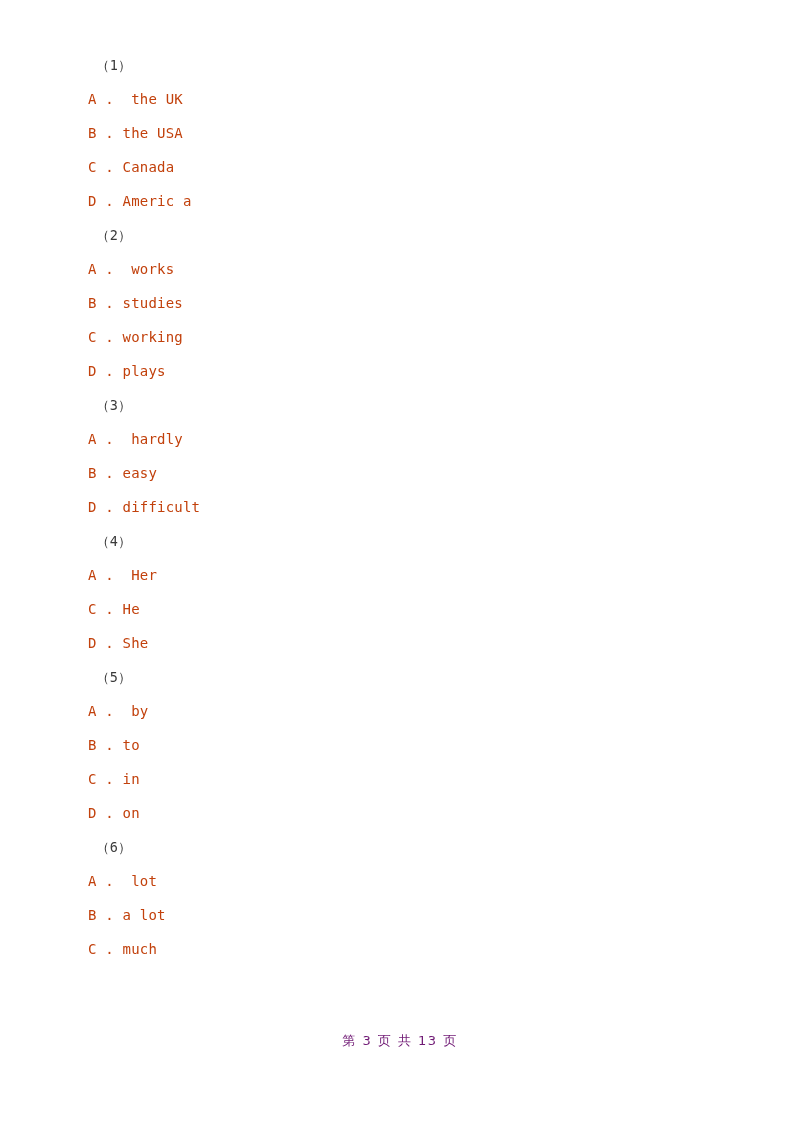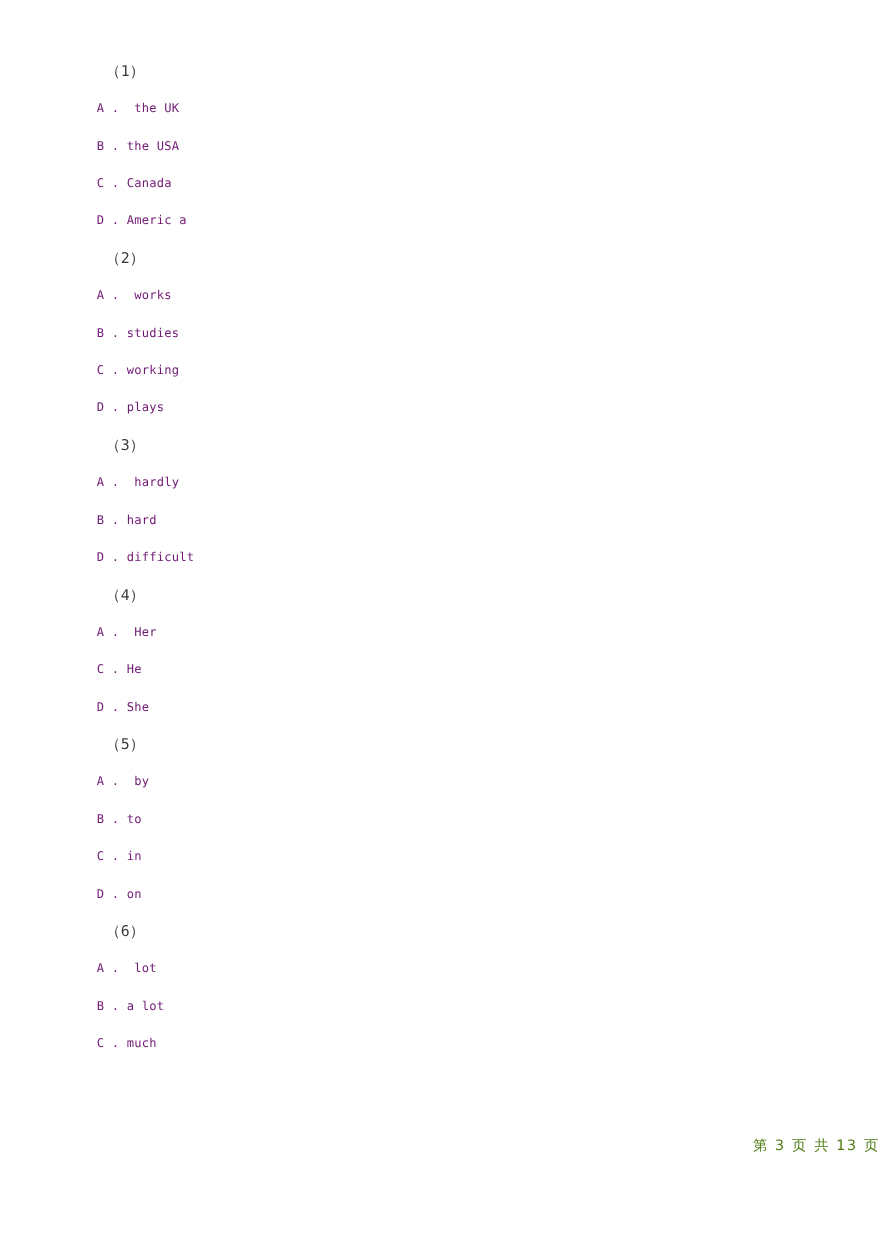--- a/index.html
+++ b/index.html
@@ -30,42 +30,42 @@
     line-height: 34px;
     font-size: 13.5px;
     color: #3a3a3a;
     padding-left: 8px;
     white-space: pre;
     letter-spacing: 0.2px;
   }
   .option {
     height: 34px;
     line-height: 34px;
-    font-size: 11px;
-    color: #701a75;
+    font-size: 14px;
+    color: #c2410c;
     white-space: pre;
     letter-spacing: 0.2px;
   }
   .opt-letter {
     display: inline;
   }
   .opt-sep {
     display: inline;
   }
   .opt-text {
     display: inline;
   }
   .footer {
     position: absolute;
     left: 0;
     top: 1032px;
     width: 800px;
-    text-align: right;
+    text-align: center;
     font-size: 13px;
-    color: #4d7c0f;
+    color: #701a75;
     font-family: "DejaVu Sans", "Liberation Sans", sans-serif;
     letter-spacing: 1.5px;
     white-space: pre;
   }
 </style>
 </head>
 <body>
 
 <div class="page">
 
@@ -83,21 +83,21 @@
       <div class="group-label">（2）</div>
       <div class="option"><span class="opt-letter">A</span><span class="opt-sep"> .  </span><span class="opt-text">works</span></div>
       <div class="option"><span class="opt-letter">B</span><span class="opt-sep"> . </span><span class="opt-text">studies</span></div>
       <div class="option"><span class="opt-letter">C</span><span class="opt-sep"> . </span><span class="opt-text">working</span></div>
       <div class="option"><span class="opt-letter">D</span><span class="opt-sep"> . </span><span class="opt-text">plays</span></div>
     </div>
 
     <div class="q-group">
       <div class="group-label">（3）</div>
       <div class="option"><span class="opt-letter">A</span><span class="opt-sep"> .  </span><span class="opt-text">hardly</span></div>
-      <div class="option"><span class="opt-letter">B</span><span class="opt-sep"> . </span><span class="opt-text">hard</span></div>
+      <div class="option"><span class="opt-letter">B</span><span class="opt-sep"> . </span><span class="opt-text">easy</span></div>
       <div class="option"><span class="opt-letter">D</span><span class="opt-sep"> . </span><span class="opt-text">difficult</span></div>
     </div>
 
     <div class="q-group">
       <div class="group-label">（4）</div>
       <div class="option"><span class="opt-letter">A</span><span class="opt-sep"> .  </span><span class="opt-text">Her</span></div>
       <div class="option"><span class="opt-letter">C</span><span class="opt-sep"> . </span><span class="opt-text">He</span></div>
       <div class="option"><span class="opt-letter">D</span><span class="opt-sep"> . </span><span class="opt-text">She</span></div>
     </div>
 

